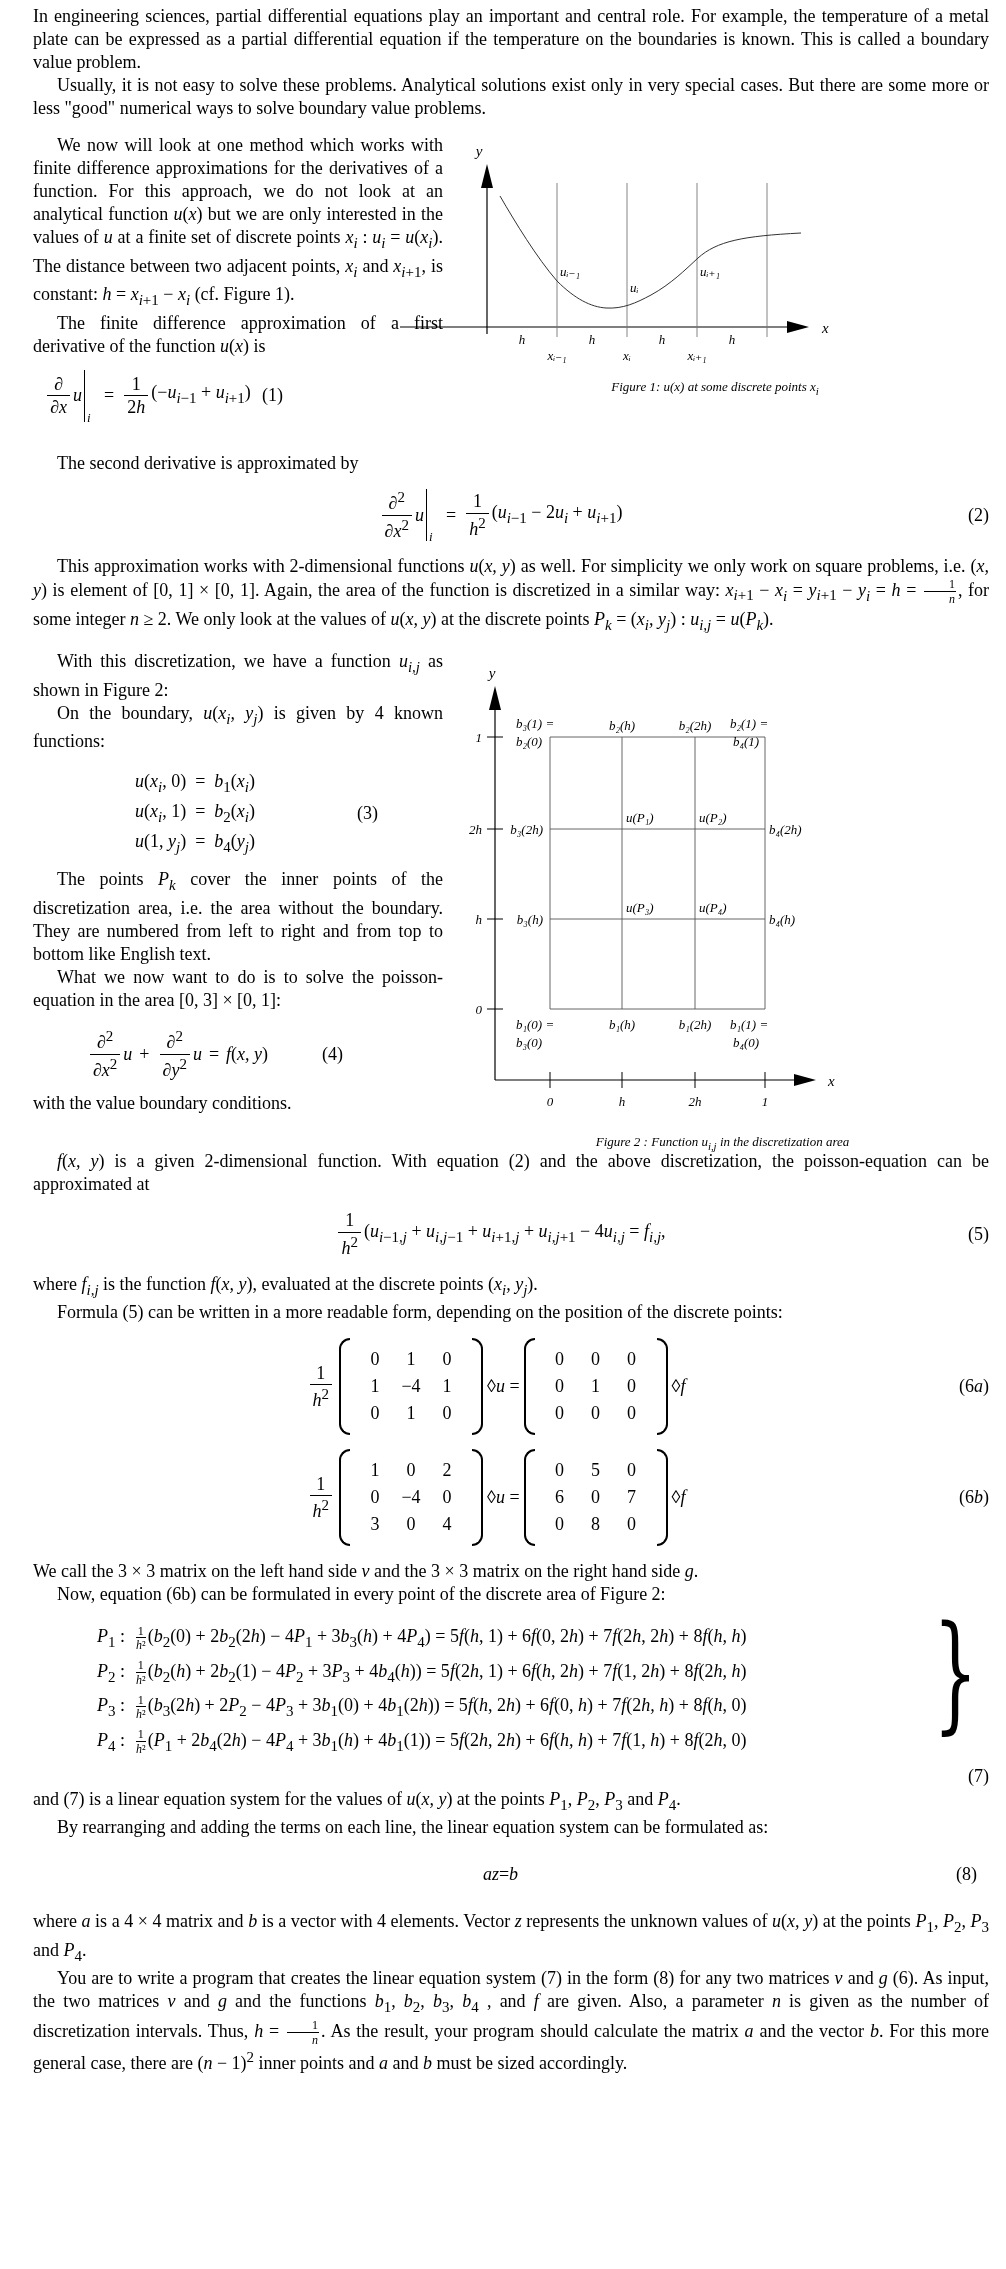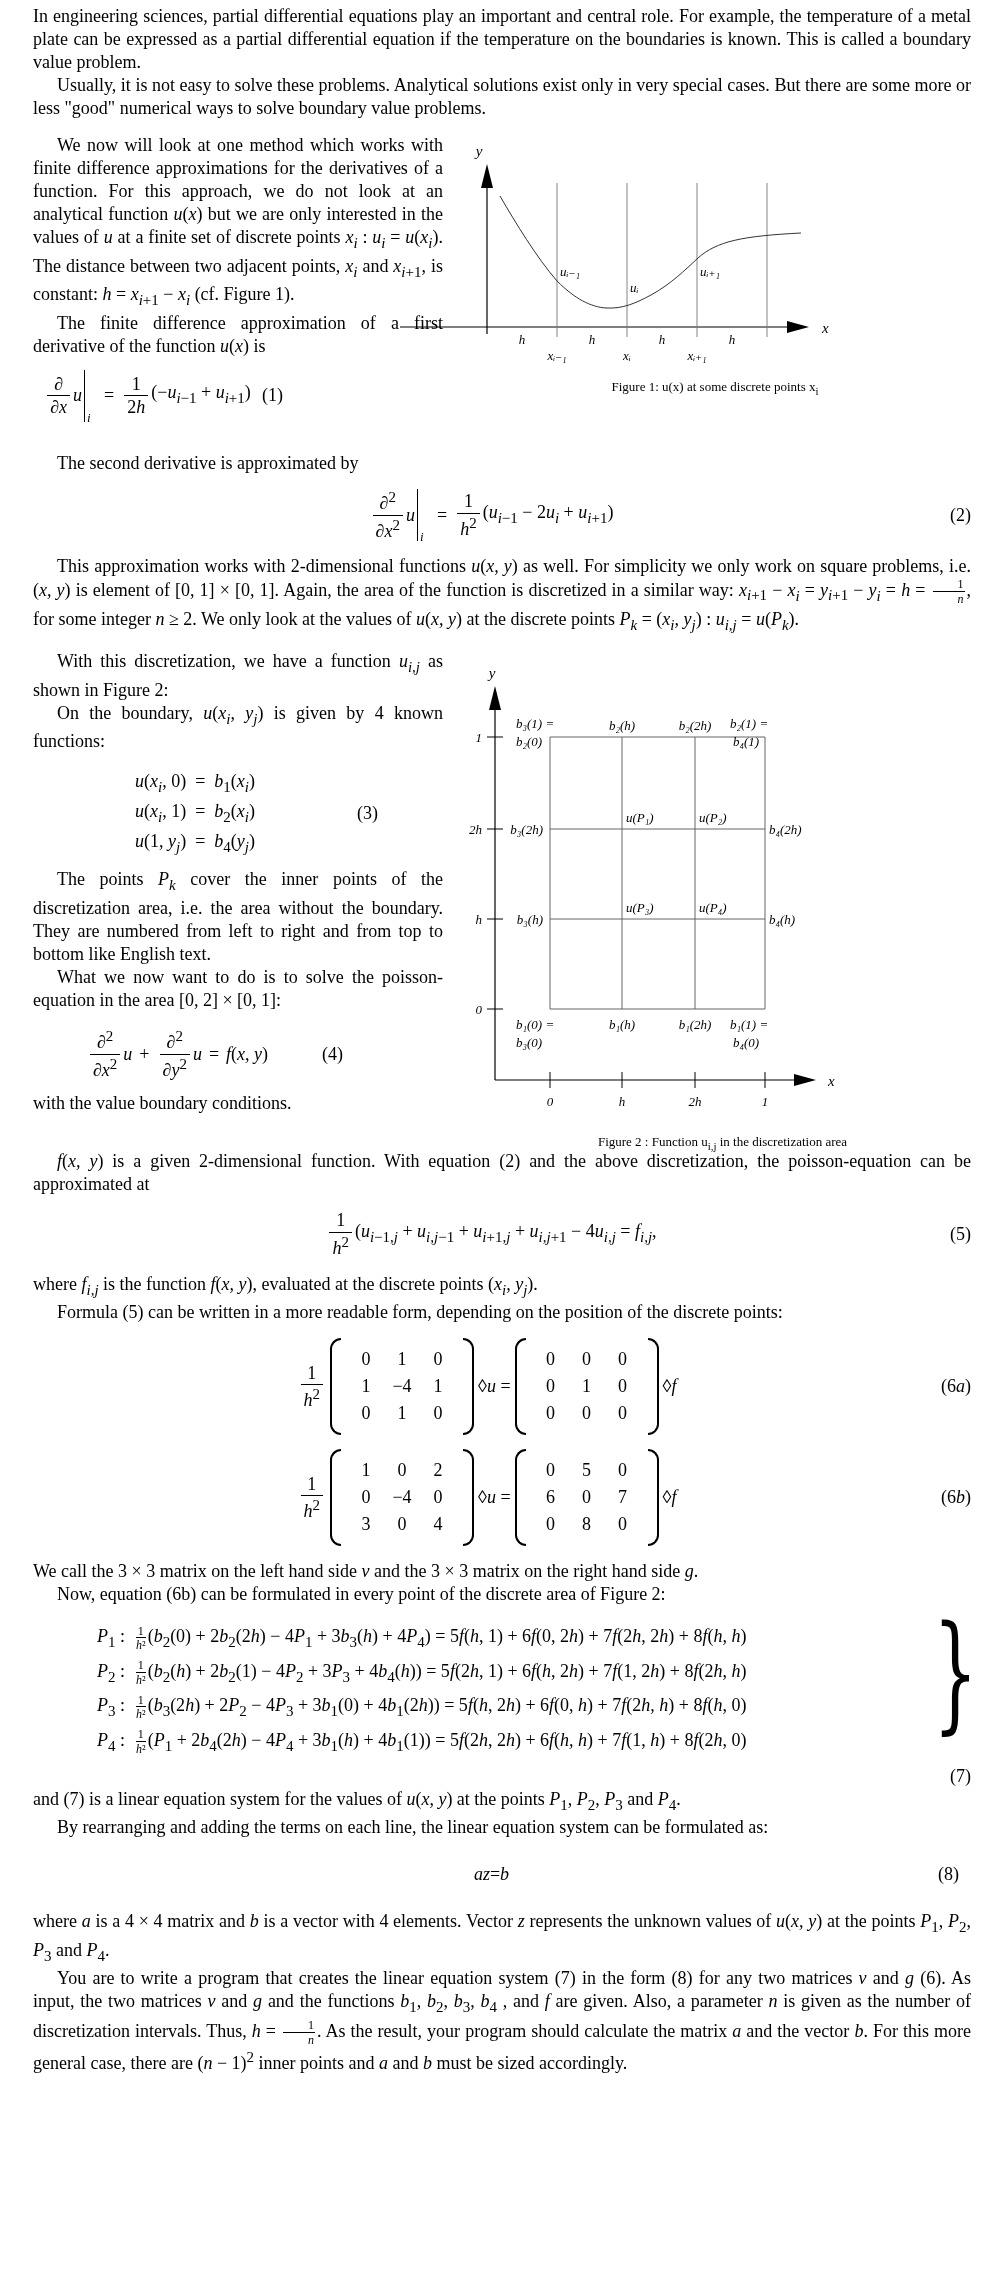--- a/index.html
+++ b/index.html
@@ -1,31 +1,31 @@
 <!DOCTYPE html>
 <html><head>
 <meta charset="utf-8">
 <style>
   html,body{margin:0;padding:0;background:#fff;}
   .page{position:relative;width:1006px;height:2269px;background:#fff;color:#000;
         font-family:"Liberation Serif","DejaVu Serif",serif;font-size:18px;line-height:23px;overflow:hidden;}
-  .content{padding:5px 35px 0 33px;}
+  .content{padding:5px 17px 0 33px;}
   p.par{margin:0;text-align:justify;text-indent:24px;}
   p.noind{text-indent:0;}
   .mt4{margin-top:4px;}.mt6{margin-top:6px;}.mt8{margin-top:8px;}.mt10{margin-top:10px;}
   .mt12{margin-top:12px;}.mt14{margin-top:14px;}.mt16{margin-top:16px;}.mt18{margin-top:18px;}
 
   .cols{position:relative;}
   .colL{width:410px;}
   .colsA{min-height:318px;margin-top:14px;}
   .colsB{min-height:500px;margin-top:14px;}
 
   .fig1wrap{position:absolute;left:362px;top:-8px;width:470px;}
   .fig2wrap{position:absolute;left:417px;top:12px;width:545px;}
-  .figcap{font-size:13px;line-height:16px;text-align:center;}
+  .figcap{font-style:italic;font-size:13px;line-height:16px;text-align:center;}
   .fig1cap{margin-left:170px;width:300px;margin-top:8px;}
   .fig2cap{margin-top:12px;width:545px;}
   svg{display:block;}
   .flbl{font-style:italic;font-size:13px;fill:#000;font-family:"Liberation Serif","DejaVu Serif",serif;}
   .faxl{font-style:italic;font-size:15px;fill:#000;font-family:"Liberation Serif","DejaVu Serif",serif;}
 
   .eq{display:flex;align-items:center;}
   .eq .body{flex:1;display:flex;justify-content:center;align-items:center;}
   .eq .no{white-space:nowrap;}
   .eqfull{margin:14px 0;}
@@ -156,21 +156,21 @@
         <p class="par mt10">On the boundary, <i>u</i>(<i>x<sub>i</sub>, y<sub>j</sub></i>) is given by 4 known functions:</p>
         <div class="eq eq3box">
           <div class="eq3rows">
             <div><i>u</i>(<i>x<sub>i</sub></i>, 0)&nbsp;&nbsp;=&nbsp;&nbsp;<i>b</i><sub>1</sub>(<i>x<sub>i</sub></i>)</div>
             <div><i>u</i>(<i>x<sub>i</sub></i>, 1)&nbsp;&nbsp;=&nbsp;&nbsp;<i>b</i><sub>2</sub>(<i>x<sub>i</sub></i>)</div>
             <div><i>u</i>(1, <i>y<sub>j</sub></i>)&nbsp;&nbsp;=&nbsp;&nbsp;<i>b</i><sub>4</sub>(<i>y<sub>j</sub></i>)</div>
           </div>
           <span class="no">(3)</span>
         </div>
         <p class="par mt12">The points <i>P<sub>k</sub></i> cover the inner points of the discretization area, i.e. the area without the boundary. They are numbered from left to right and from top to bottom like English text.</p>
-        <p class="par mt12">What we now want to do is to solve the poisson-equation in the area [0, 2] × [0, 1]:</p>
+        <p class="par mt12">What we now want to do is to solve the poisson-equation in the area [0, 3] × [0, 1]:</p>
         <div class="eq eq4box">
           <span class="body"><span class="frac">
                 <span class="num">∂<sup>2</sup></span>
                 <span class="den">∂<i>x</i><sup>2</sup></span>
               </span><i>u</i><span class="rel">+</span><span class="frac">
                 <span class="num">∂<sup>2</sup></span>
                 <span class="den">∂<i>y</i><sup>2</sup></span>
               </span><i>u</i><span class="rel">=</span><i>f</i>(<i>x, y</i>)</span>
           <span class="no">(4)</span>
         </div>

